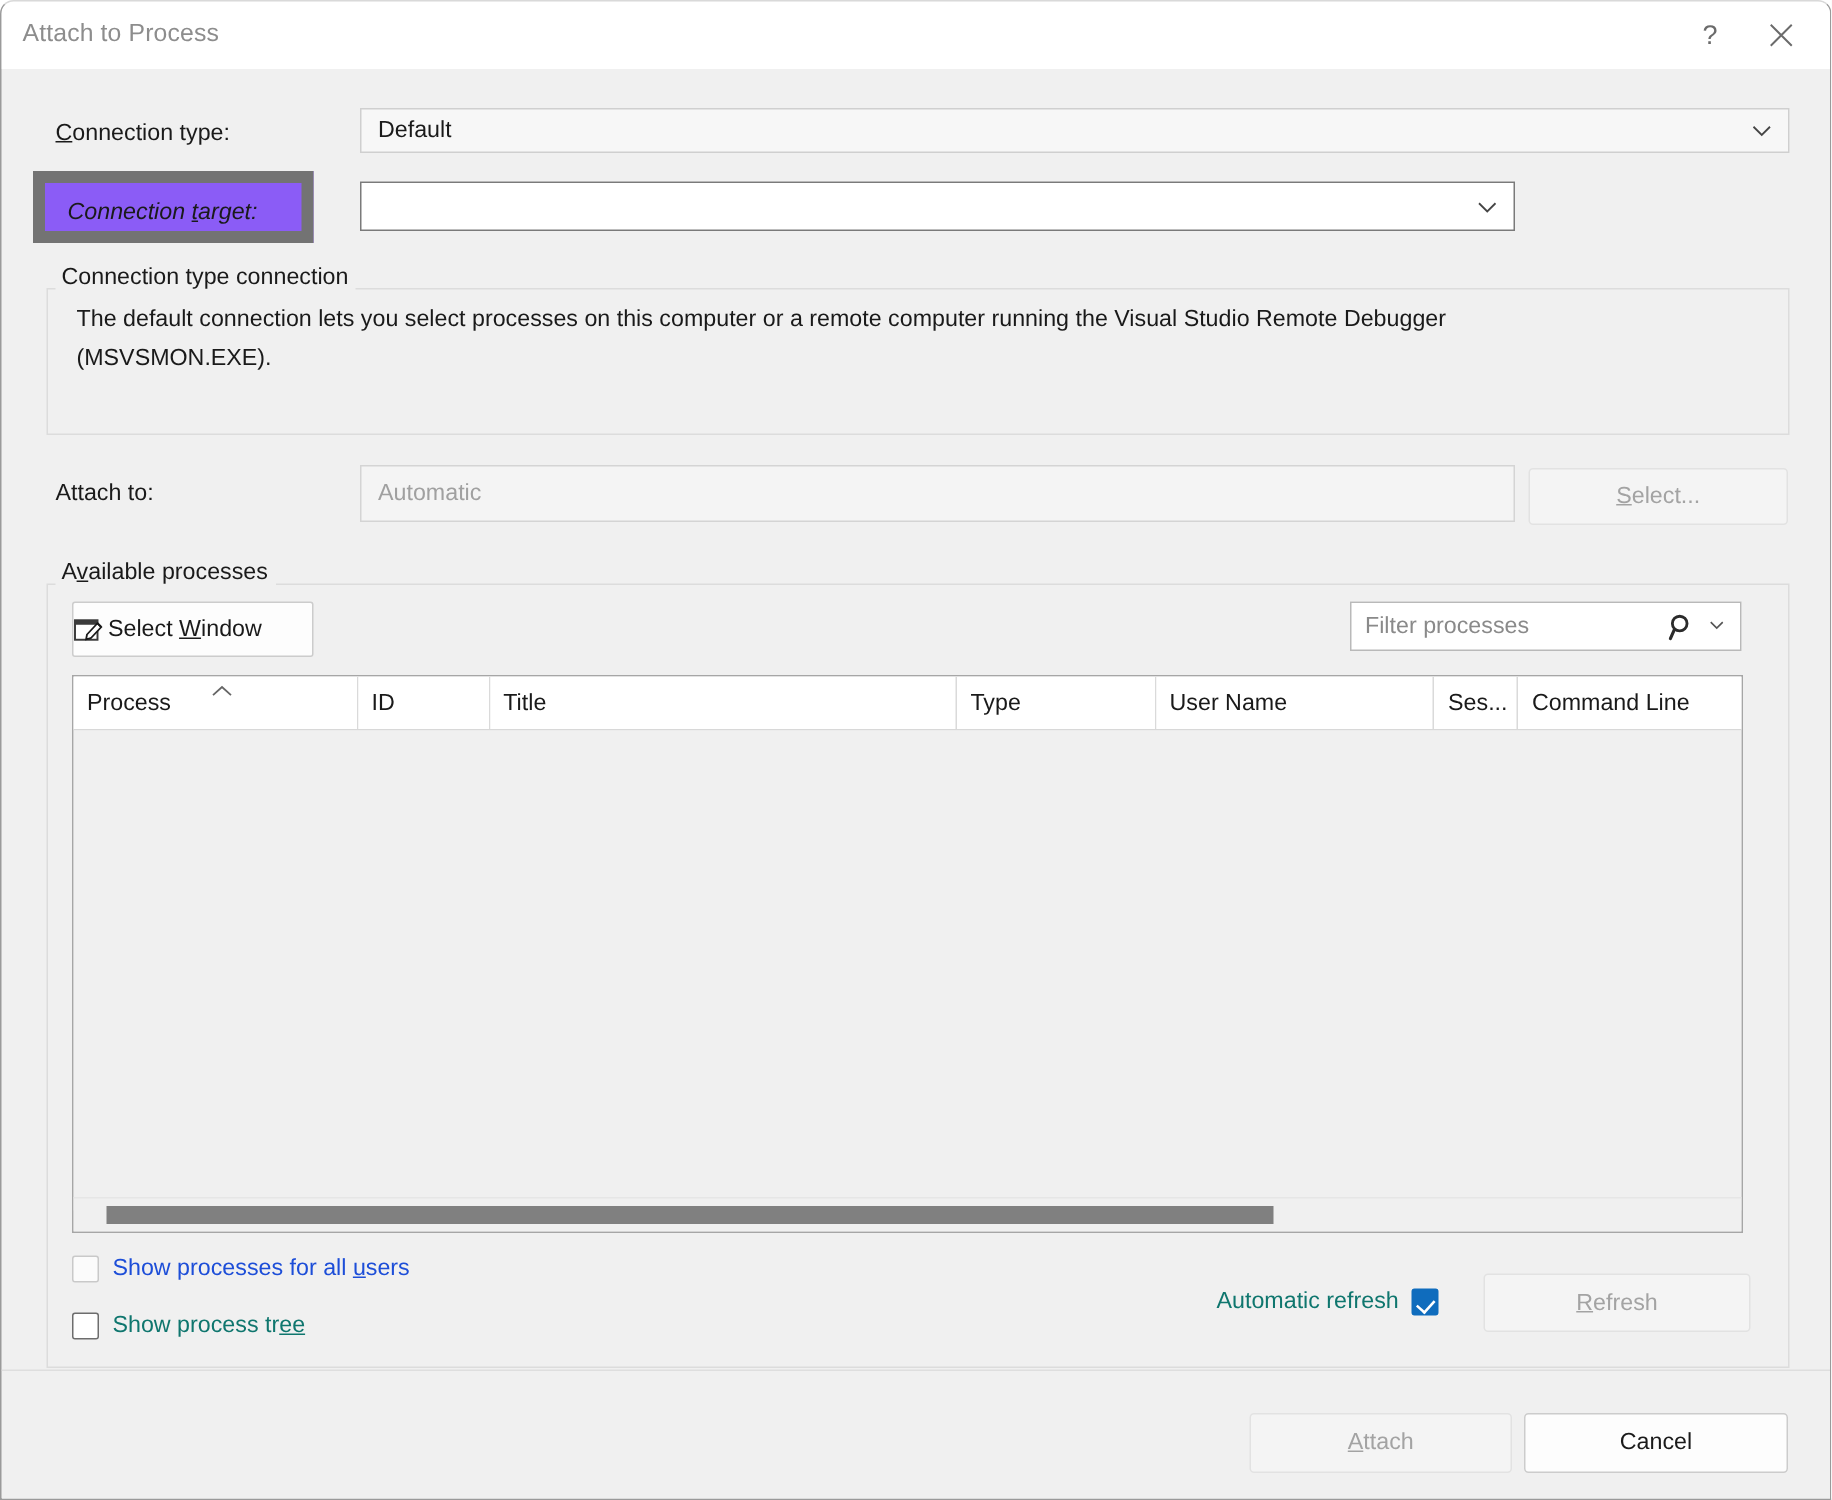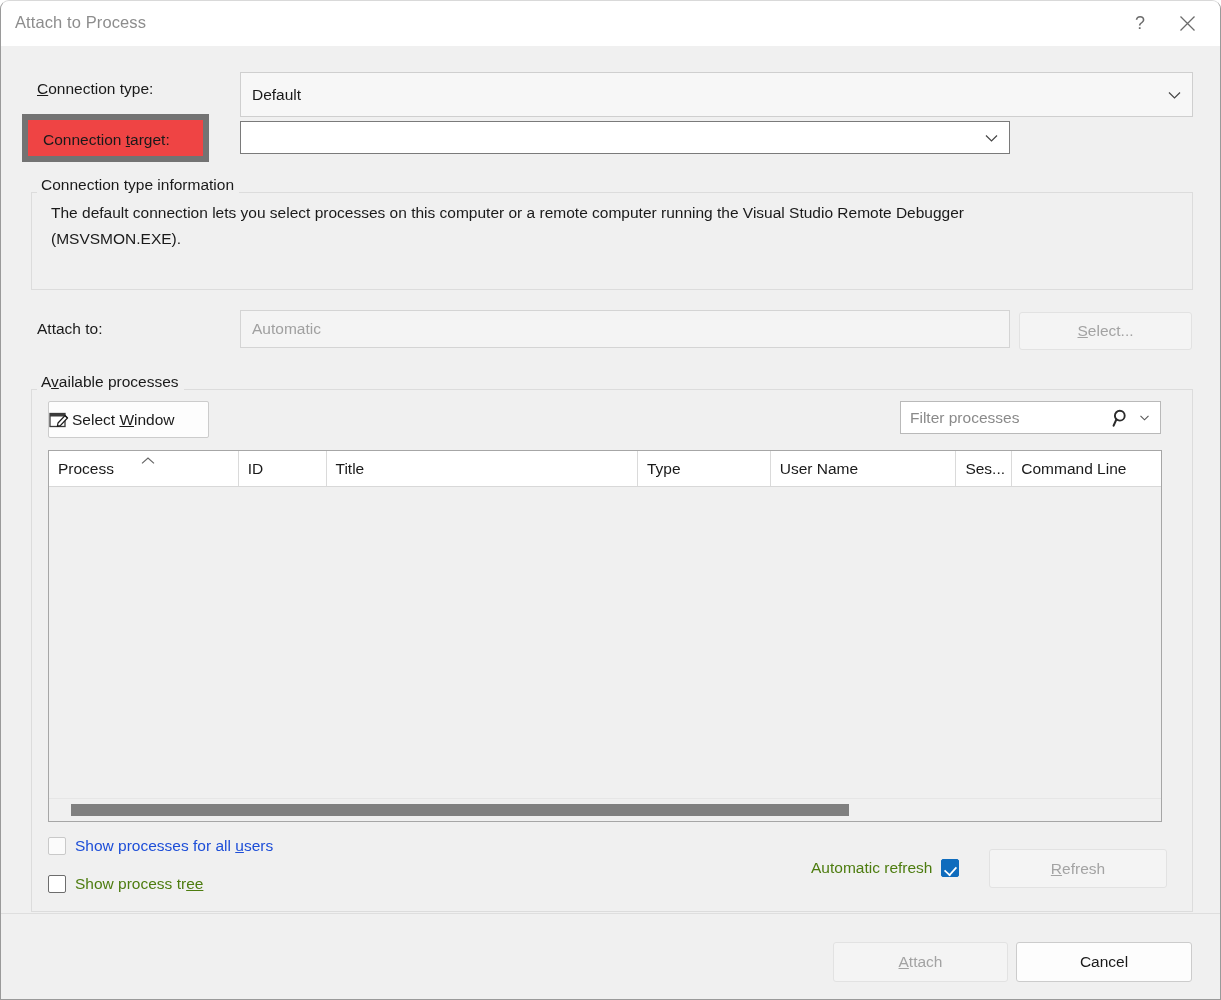--- a/index.html
+++ b/index.html
@@ -261,60 +261,61 @@
     position: absolute;
     left: 4px; top: 3px;
     width: 7px; height: 11px;
     border: solid #ffffff;
     border-width: 0 2px 2px 0;
     transform: rotate(42deg) scale(0.85);
   }
   .cbrow .cl {
     margin-left: 9px;
     font-size: 15.5px;
-    color: #4d7c0f;
+    color: #0f766e;
     white-space: nowrap;
   }
   .cbrow .cl.dim { color: #1d4ed8; }
   .cbrow.rev .cl { margin-left: 0; margin-right: 9px; }
 
   .divider {
     position: absolute;
     height: 1px;
     background: #dedede;
   }
 
   
   .redbox {
     position: absolute;
     box-sizing: border-box;
-    border: 6px solid #737373;
-    background: #ef4444;
+    border: 8px solid #737373;
+    background: #8b5cf6;
     z-index: 5;
+    font-style: italic;
   }
 </style>
 </head>
 <body>
 
 <div class="window">
 
   <div class="titlebar">
     <div class="title-text">Attach to Process</div>
     <div class="tb-btn tb-help">?</div>
     <div class="tb-btn tb-close">
       <svg width="19" height="19" viewBox="0 0 19 19" aria-hidden="true">
         <path d="M2.5 2.5 L16.5 16.5 M16.5 2.5 L2.5 16.5" stroke="#6b6b6b" stroke-width="1.3" fill="none"></path>
       </svg>
     </div>
   </div>
 
   <div class="lbl" style="left:36px; top:79px;">
     <u class="acc">C</u>onnection type:
   </div>
-  <div class="combo" style="left:239px; top:71px; width:953px; height:45px;">
+  <div class="combo" style="left:239px; top:71px; width:953px; height:30px;">
     <span class="val">Default</span>
     <span class="chev">
       <svg width="13" height="8" viewBox="0 0 13 8">
           <path d="M1 1 L6.5 6.5 L12 1" stroke="#454545" stroke-width="1.2" fill="none"></path>
         </svg>
     </span>
   </div>
 
   <div class="combo white" style="left:239px; top:120px; width:770px; height:33px;">
     <span class="val"></span>
@@ -325,21 +326,21 @@
     </span>
   </div>
 
   <div class="redbox" style="left:21px; top:113px; width:187px; height:48px;">
     <div class="lbl" style="left:15px; top:11px;">
       Connection <u class="acc">t</u>arget:
     </div>
   </div>
 
   <div class="group" style="left:30px; top:191px; width:1162px; height:98px;"></div>
-  <div class="group-title" style="left:36px; top:175px;">Connection type information</div>
+  <div class="group-title" style="left:36px; top:175px;">Connection type connection</div>
   <div class="lbl" style="left:50px; top:203px; max-width:1120px;">The default connection lets you select processes on this computer or a remote computer running the Visual Studio Remote Debugger</div>
   <div class="lbl" style="left:50px; top:229px;">(MSVSMON.EXE).</div>
 
   <div class="lbl" style="left:36px; top:319px;">Attach to:</div>
   <div class="txtbox" style="left:239px; top:309px; width:770px; height:38px;">
     <span class="val">Automatic</span>
   </div>
   <div class="btn disabled" style="left:1018px; top:311px; width:173px; height:38px;">
     <span><u class="acc">S</u>elect...</span>
   </div>

